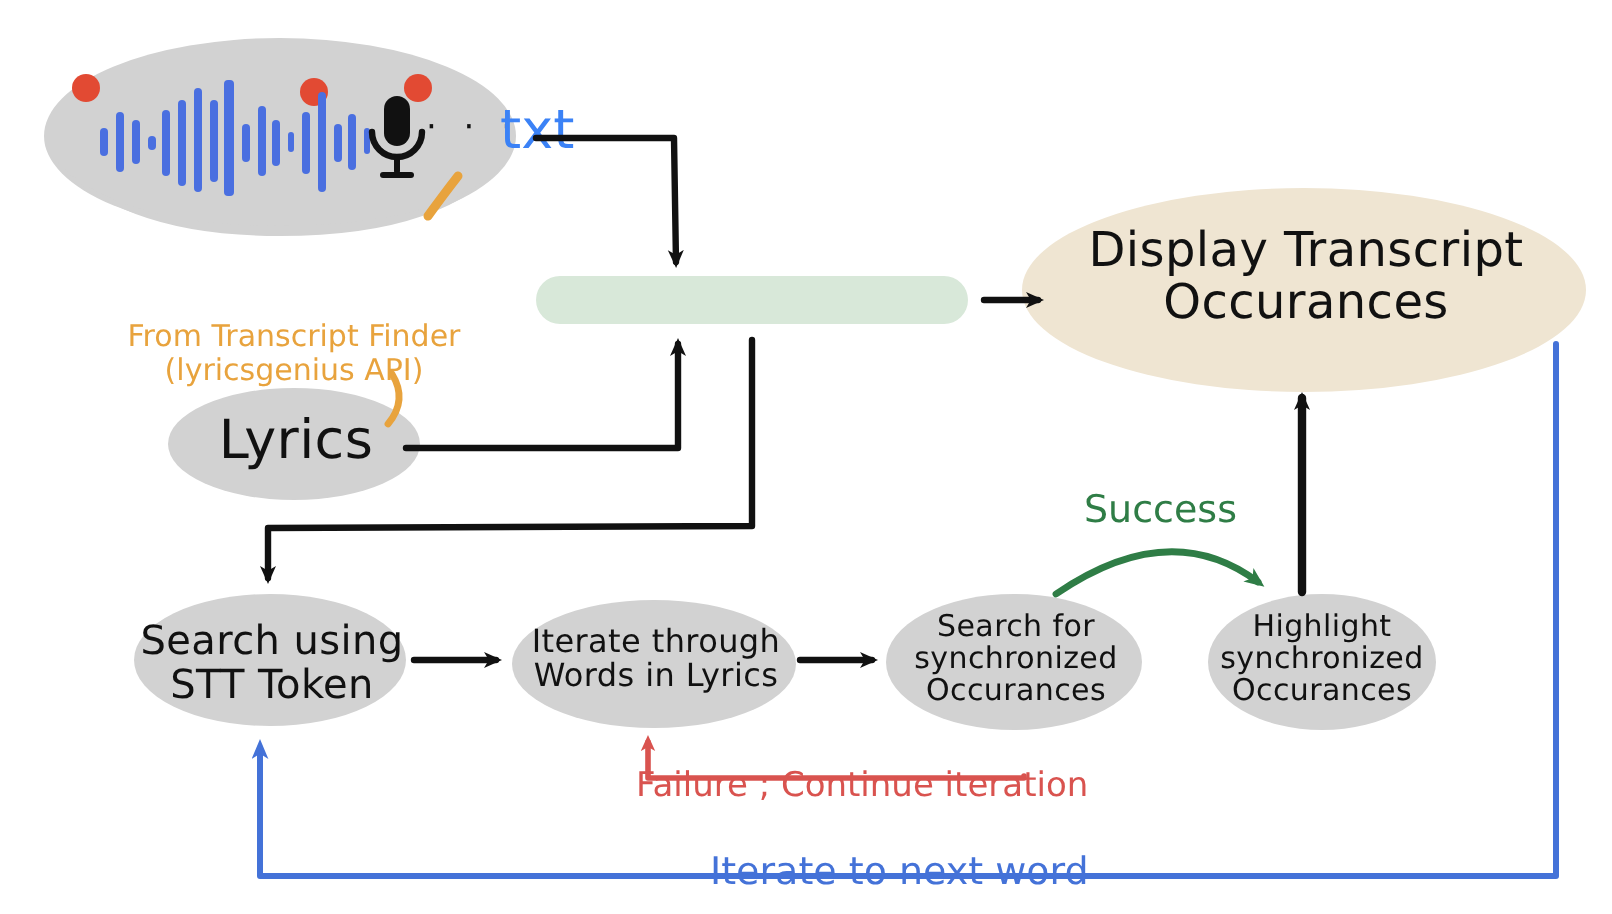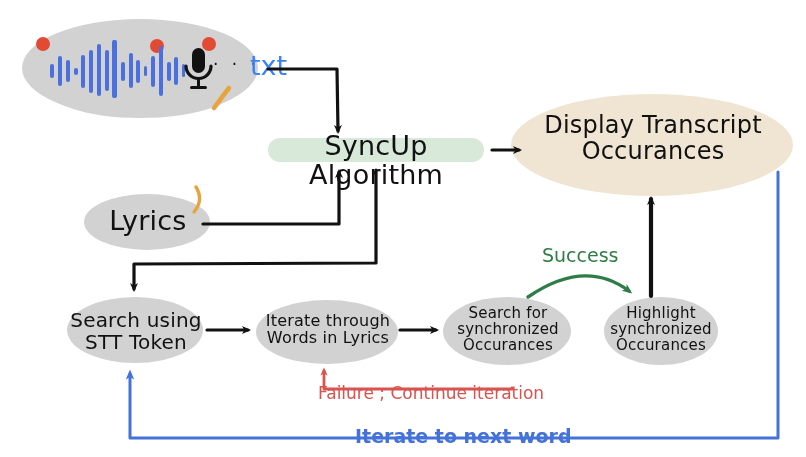--- a/index.html
+++ b/index.html
@@ -36,21 +36,21 @@
     font-weight: 400;
   }
   .ann {
     position: absolute;
     white-space: pre-line;
     line-height: 1.15;
   }
   .orange-txt { color: #e8a33d; }
   .green-txt  { color: #2f7d46; }
   .red-txt    { color: #d9534f; }
-  .blue-txt   { color: #4472d8; font-weight: bold; }
+  .blue-txt   { color: #4472d8; }
   .dark-txt   { color: #111111; }
 </style>
 </head>
 <body>
 
 <div id="canvas">
 
   <svg class="layer" viewBox="0 0 806 457">
 
     <ellipse cx="140" cy="68" rx="118" ry="49" fill="#d2d2d2"></ellipse>
@@ -144,21 +144,20 @@
 
     <path d="M 528 297 Q 585 258 629 291" stroke="#2f7d46" stroke-width="3.4" fill="none" stroke-linecap="round" marker-end="url(#arrowGreen)"></path>
 
     <path d="M 651 296 L 651 199" stroke="#111111" stroke-width="4.2" fill="none" stroke-linecap="round" marker-end="url(#arrowBlack)"></path>
 
     <path d="M 512 388 L 512 389 L 324 389 L 324 371" stroke="#d9534f" stroke-width="2.8" fill="none" stroke-linecap="round" stroke-linejoin="round" marker-end="url(#arrowRed)"></path>
 
     <path d="M 778 172 L 778 438 L 130 438 L 130 374" stroke="#4472d8" stroke-width="3" fill="none" stroke-linecap="round" stroke-linejoin="round" marker-end="url(#arrowBlue)"></path>
   </svg>
 
-  <div class="node-label handwrite" style="left:268px; top:131px; width:216px; font-size:27px;">SyncUp Algorithm</div>
 
   <div class="node-label handwrite" style="left:522px; top:113px; width:262px; font-size:24px;">Display Transcript
 Occurances</div>
 
   <div class="node-label handwrite" style="left:89px; top:206px; width:118px; font-size:27px;text-align:center;">Lyrics</div>
 
   <div class="node-label handwrite" style="left:68px; top:310px; width:136px; font-size:20px;">Search using
 STT Token</div>
 
   <div class="node-label handwrite" style="left:259px; top:312px; width:138px; font-size:16px;">Iterate through
@@ -166,20 +165,22 @@
 
   <div class="node-label handwrite" style="left:447px; top:305px; width:122px; font-size:15px;">Search for
 synchronized
 Occurances</div>
 
   <div class="node-label handwrite" style="left:605px; top:305px; width:112px; font-size:15px;">Highlight
 synchronized
 Occurances</div>
 
 
+  <div class="ann orange-txt handwrite" style="left:47px; top:160px; font-size:15px; text-align:center; width:200px;">From Transcript Finder
+(lyricsgenius API)</div>
 
   <div class="ann green-txt handwrite" style="left:542px; top:245px; font-size:19px;">Success</div>
 
   <div class="ann red-txt handwrite" style="left:318px; top:384px; font-size:17px;">Failure ; Continue iteration</div>
 
   <div class="ann blue-txt handwrite" style="left:355px; top:426px; font-size:19px;">Iterate to next word</div>
 
   <svg class="layer" viewBox="0 0 806 457">
     <path d="M 196 187 Q 204 200 194 212" stroke="#e8a33d" stroke-width="3.4" fill="none" stroke-linecap="round"></path>
   </svg>

